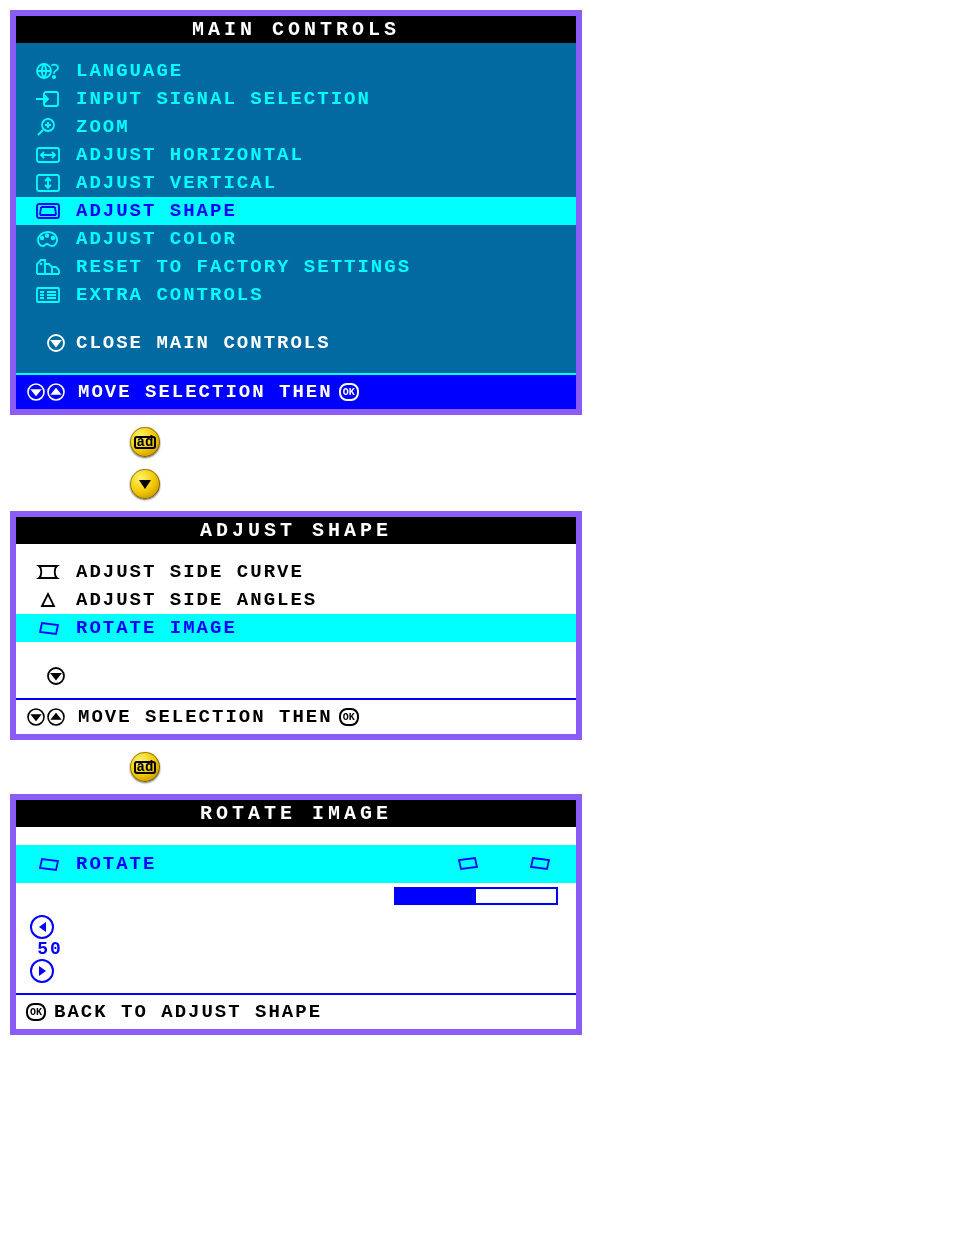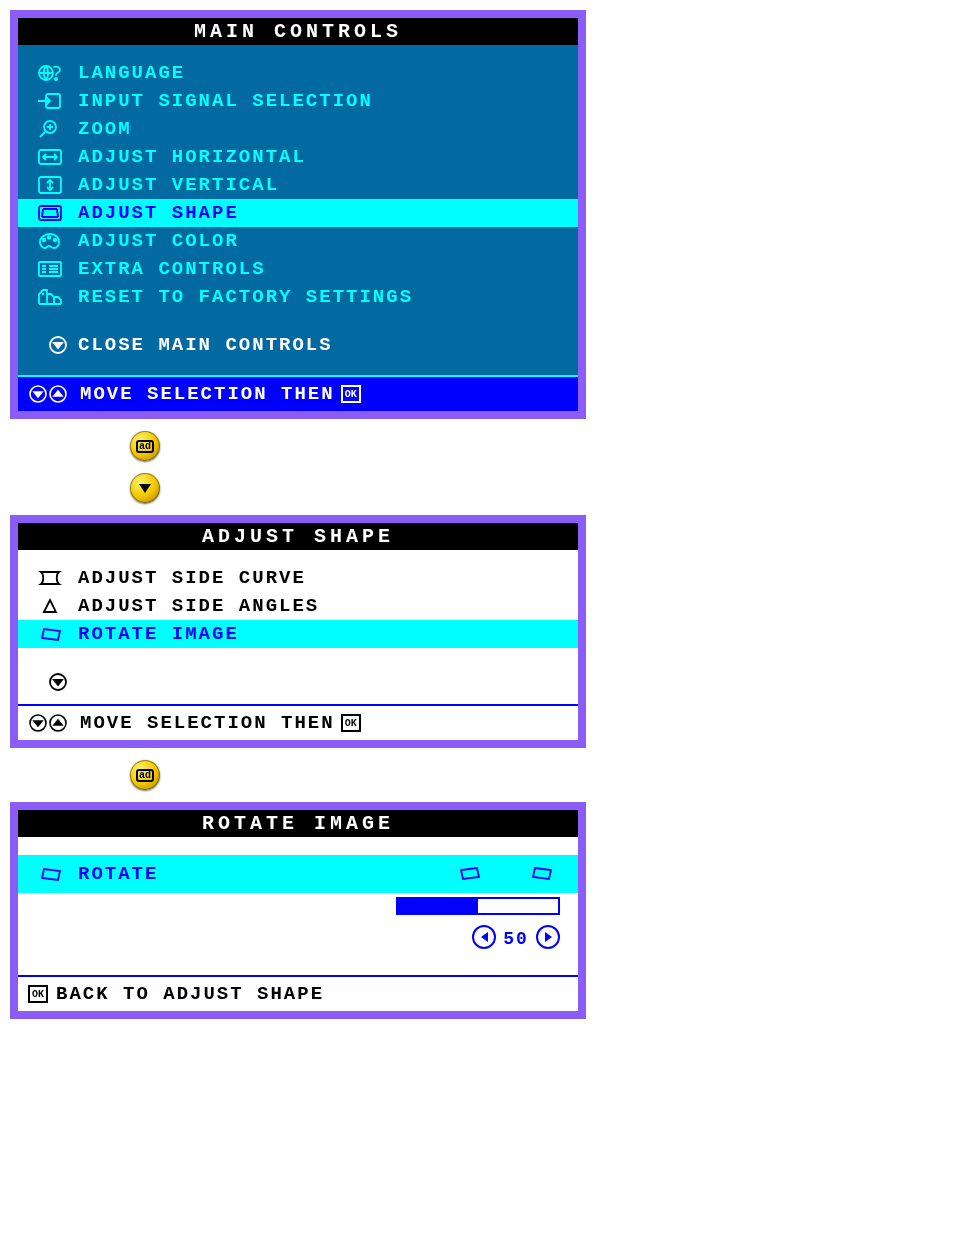--- a/index.html
+++ b/index.html
@@ -4,21 +4,21 @@
 <style>
   body {
     margin: 0;
     padding: 10px;
     background: #fff;
     font-family: "Courier New", monospace;
     font-weight: bold;
   }
   .osd {
     width: 560px;
-    border: 8px solid #8b5cf6;
+    border: 6px solid #8b5cf6;
     margin-bottom: 4px;
   }
   .osd-title {
     background: #000;
     color: #fff;
     text-align: center;
     font-size: 20px;
     letter-spacing: 4px;
     padding: 2px 0;
   }
@@ -66,48 +66,48 @@
   }
   .footer-bar.white-footer {
     border-top: 2px solid #0000ff;
     background: #fff;
     color: #000;
   }
   .footer-icons { width: 44px; display:flex; gap:0; }
   .footer-text { margin-left: 8px; }
   .ok-badge {
     display:inline-flex; align-items:center; justify-content:center;
-    border:2px solid currentColor; border-radius:0;
+    border:2px solid currentColor; border-radius:8px;
     font-size:10px; padding:0 2px; margin-left:6px; height:14px;
     letter-spacing:0;
   }
   .gold-button {
     width: 30px; height: 30px;
     background: radial-gradient(circle at 35% 30%, #fff26b 0%, #f3c800 50%, #a87a00 100%);
     border-radius: 50%;
     display:flex; align-items:center; justify-content:center;
     margin: 12px 0 12px 120px;
     box-shadow: 0 1px 2px rgba(0,0,0,.6), inset 0 0 0 1px rgba(0,0,0,.4);
   }
-  .gold-button .ok-inner { color:#000; font-size:10px; border:2px solid #000; border-radius:3px; padding:0 1px; font-weight:bold; line-height:9px;}
+  .gold-button .ok-inner { color:#000; font-size:14px; border:2px solid #000; border-radius:3px; padding:0 1px; font-weight:bold; line-height:9px;}
   .gold-button .tri-down { width:0; height:0; border-left:6px solid transparent; border-right:6px solid transparent; border-top:9px solid #000;}
   
   .rotate-row {
     display:flex; align-items:center; padding: 0 18px 0 14px; height:38px;
     font-size:19px; letter-spacing:2px;
   }
   .rotate-row.sel { background:#00ffff; color:#0000ff; }
   .rotate-spacer { flex:1; }
   .rot-icon { width:34px; display:inline-flex; justify-content:center; }
   .slider-row { display:flex; align-items:center; padding: 4px 18px 10px 14px; }
   .slider-track {
     width:160px; height:14px; border:2px solid #0000ff; position:relative; margin-left:auto;
   }
   .slider-fill { background:#0000ff; height:100%; }
-  .value-row { display:flex; align-items:flex-end; padding: 0 18px 26px 14px; color:#0000ff; font-size:18px; letter-spacing:2px; }
+  .value-row { display:flex; align-items:flex-start; padding: 0 18px 10px 14px; color:#0000ff; font-size:18px; letter-spacing:2px;flex-direction:column; }
   .lr-btn { width:20px; height:20px; border:2px solid #0000ff; border-radius:50%; display:inline-flex; align-items:center; justify-content:center; }
   .lr-btn .tri-l { width:0;height:0;border-top:5px solid transparent;border-bottom:5px solid transparent;border-right:7px solid #0000ff;}
   .lr-btn .tri-r { width:0;height:0;border-top:5px solid transparent;border-bottom:5px solid transparent;border-left:7px solid #0000ff;}
 </style>
 </head>
 <body>
 
 <div class="osd">
   <div class="osd-title">MAIN CONTROLS</div>
   <div class="osd-body-blue">
@@ -182,35 +182,35 @@
             <circle cx="13" cy="6.5" r="1.3" fill="#00ffff"></circle>
             <circle cx="19" cy="9" r="1.3" fill="#00ffff"></circle>
         </svg>
       </span>
       <span class="label">ADJUST COLOR</span>
     </div>
 
     <div class="menu-row">
       <span class="icon">
         <svg width="28" height="20" viewBox="0 0 28 20" stroke="#00ffff" fill="none" stroke-width="1.8">
+          <path d="M3 17V7l4-4h4v14M11 7h4l3 3v7M18 10h4l3 3v4M3 17h22"></path>
+          <path d="M6 6l2 2M8 6l-2 2" stroke-width="1.2"></path>
+        </svg>
+      </span>
+      <span class="label">RESET TO FACTORY SETTINGS</span>
+    </div>
+
+    <div class="menu-row">
+      <span class="icon">
+        <svg width="28" height="20" viewBox="0 0 28 20" stroke="#00ffff" fill="none" stroke-width="1.8">
           <rect x="3" y="3" width="22" height="14" rx="1"></rect>
             <path d="M6 7h4M6 10h4M6 13h4M13 7h9M13 10h9M13 13h9"></path>
         </svg>
       </span>
       <span class="label">EXTRA CONTROLS</span>
-    </div>
-
-    <div class="menu-row">
-      <span class="icon">
-        <svg width="28" height="20" viewBox="0 0 28 20" stroke="#00ffff" fill="none" stroke-width="1.8">
-          <path d="M3 17V7l4-4h4v14M11 7h4l3 3v7M18 10h4l3 3v4M3 17h22"></path>
-          <path d="M6 6l2 2M8 6l-2 2" stroke-width="1.2"></path>
-        </svg>
-      </span>
-      <span class="label">RESET TO FACTORY SETTINGS</span>
     </div>
 
     <div class="menu-row close-row">
       <span class="icon" style="justify-content:flex-end;">
         <svg width="20" height="20" viewBox="0 0 20 20" stroke="#fff" fill="none" stroke-width="1.8">
           <circle cx="10" cy="10" r="8"></circle>
             <path d="M6 8l4 5 4-5z" fill="#fff"></path>
         </svg>
       </span>
       <span class="label">CLOSE MAIN CONTROLS</span>

